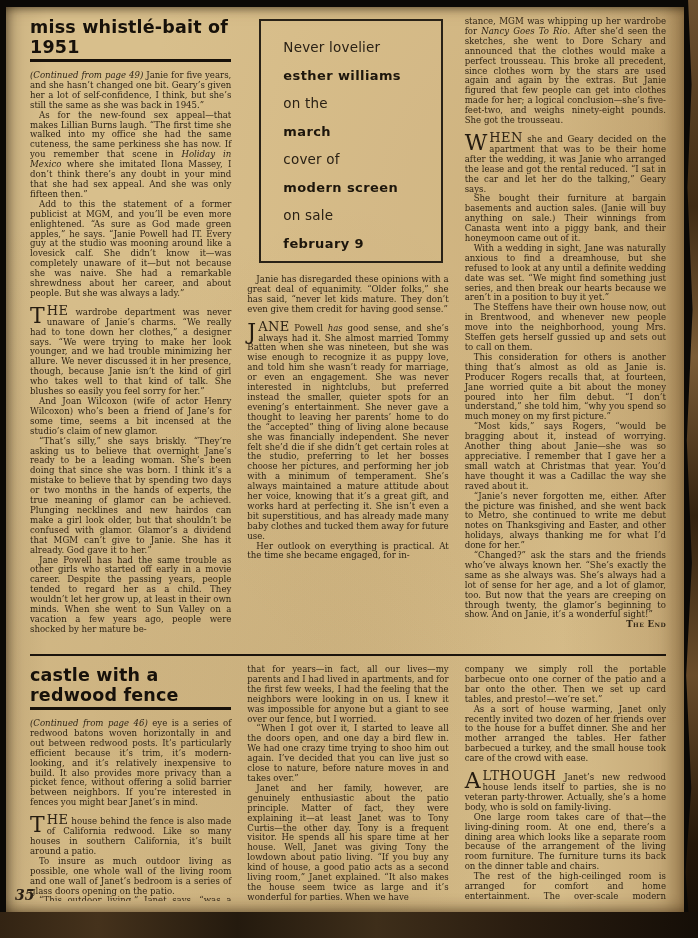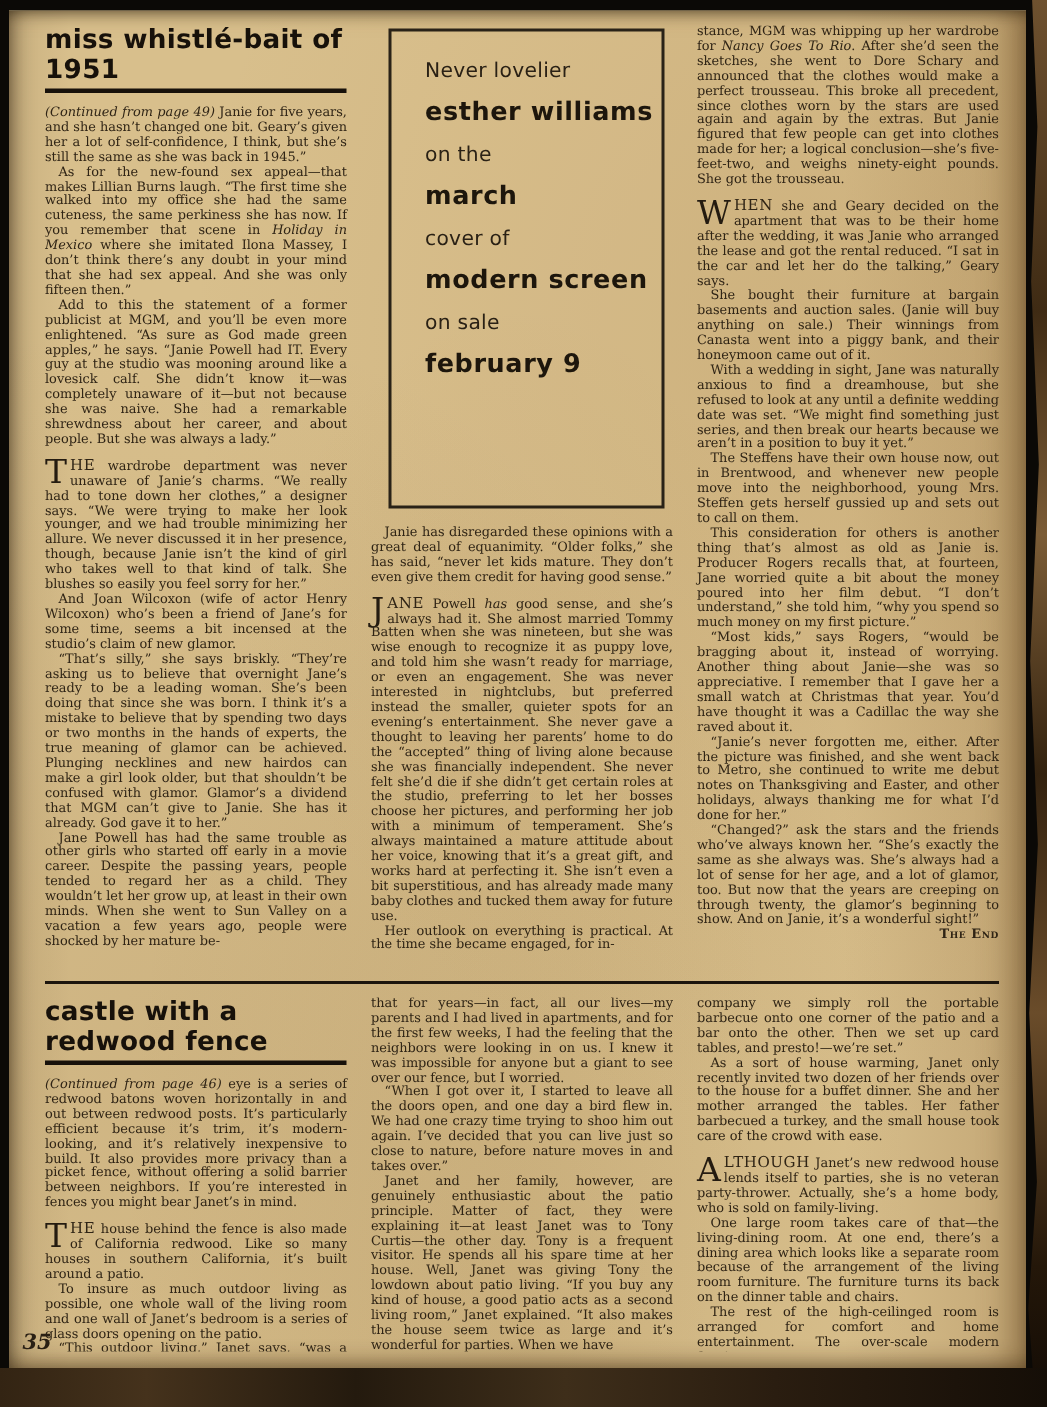--- a/index.html
+++ b/index.html
@@ -52,36 +52,36 @@
     margin:0;font-size:8.6px;line-height:9.9px;
     text-align:justify;text-indent:9px;
     color:#2f2415;
   }
   .col p.noind{text-indent:0;}
   .col p.dcp{text-indent:0;margin-top:7px;}
   .dc{
     float:left;font-size:22px;line-height:18px;
     padding:1px 2px 0 0;color:#241b10;
   }
-  .sc{font-size:10px;letter-spacing:.4px;}
+  .sc{font-size:13px;letter-spacing:.4px;}
   .lead{font-style:italic;}
   .endmark{float:right;font-weight:bold;font-variant:small-caps;letter-spacing:.4px;}
   
   .ad-box{
     box-sizing:border-box;border:2px solid #292217;
-    margin:2px 6px 12px 12px;height:320px;
+    margin:2px 6px 12px 12px;height:244px;
     padding:19px 0 0 22px;
     background:rgba(230,205,155,.12);
   }
   .ad-line{
     font-family:"DejaVu Sans", sans-serif;
     font-size:13.5px;line-height:15px;color:#2a2115;
     margin-bottom:13px;letter-spacing:.2px;
   }
-  .ad-bold{font-weight:bold;font-size:17px;letter-spacing:.4px;color:#1d160c;}
+  .ad-bold{font-weight:bold;font-size:13px;letter-spacing:.4px;color:#1d160c;}
   
   .page-number{
     position:absolute;left:9px;bottom:9px;
     font-style:italic;font-weight:bold;font-size:14px;color:#2a2014;
   }
 </style>
 </head>
 <body>
 
 <div class="paper">

